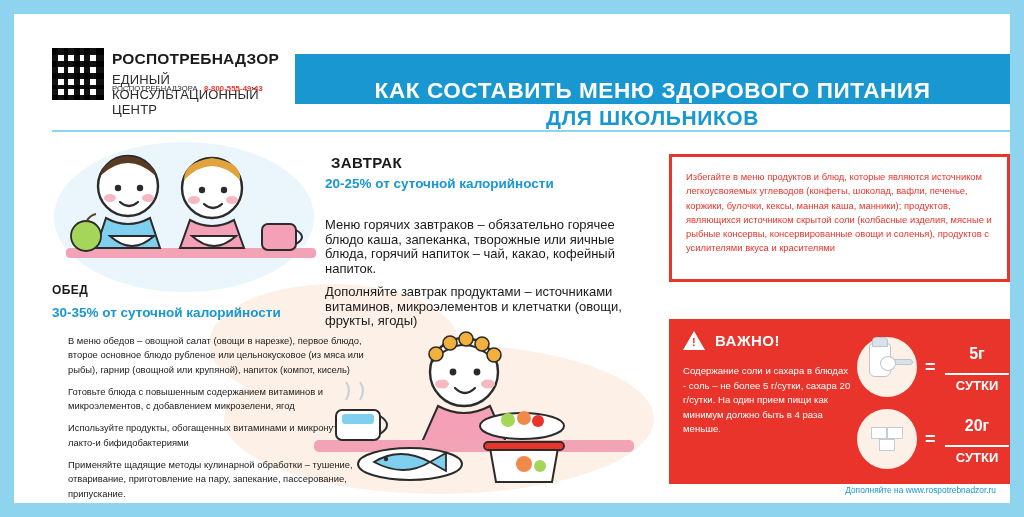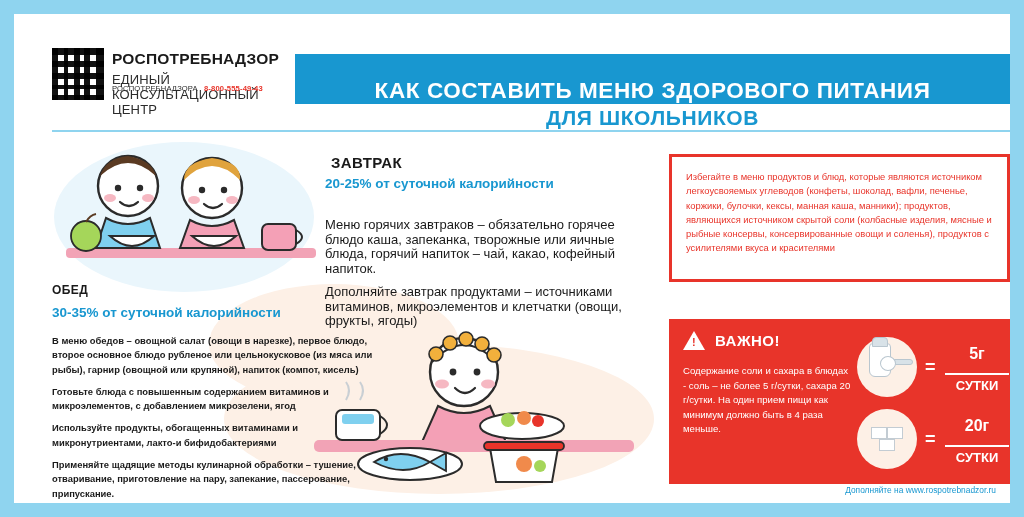--- a/index.html
+++ b/index.html
@@ -179,21 +179,21 @@
   }
   .txt-lunch {
     position: absolute;
     left: 38px;
     top: 320px;
     width: 335px;
     font-size: 9.4px;
     line-height: 14.3px;
     color: #1a1a1a;
   }
-  .txt-lunch p { margin: 0 0 8px 0; font-weight: bold; }
+  .txt-lunch p { margin: 0 0 8px 16px; }
 
   
   .warn-box {
     position: absolute;
     left: 655px;
     top: 140px;
     width: 341px;
     height: 128px;
     border: 3px solid #e8342a;
     box-sizing: border-box;

